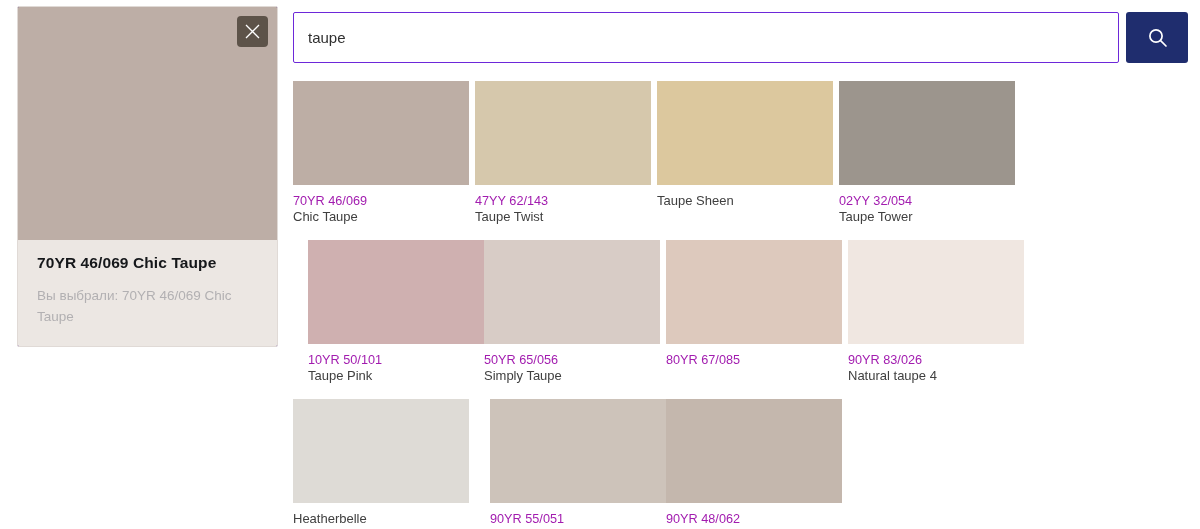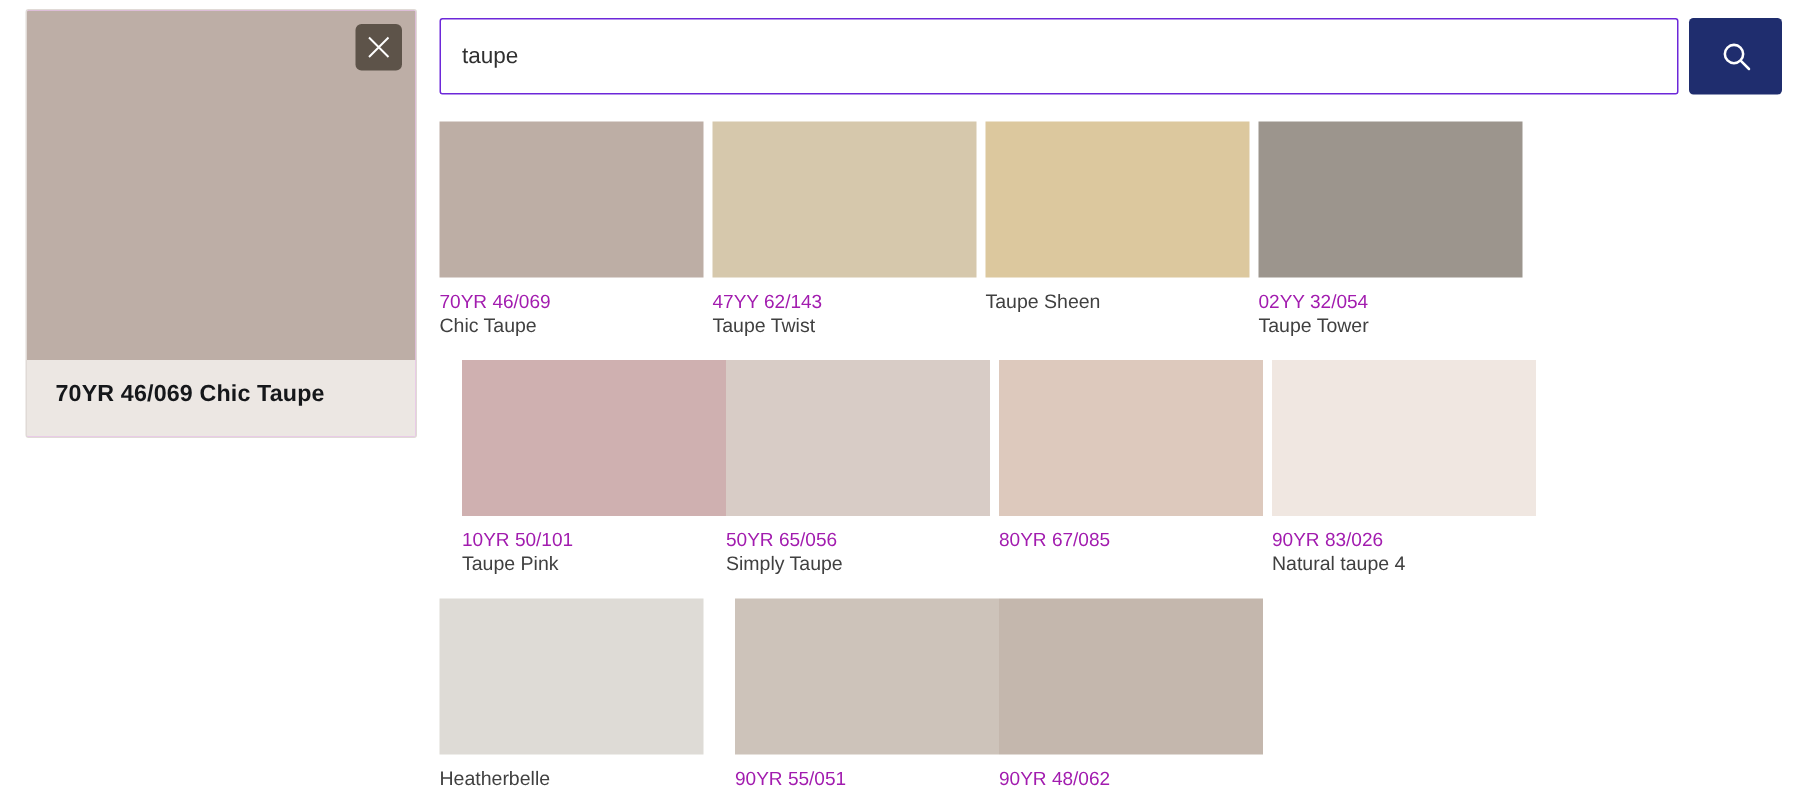--- a/index.html
+++ b/index.html
@@ -19,21 +19,21 @@
     height: 529px;
     background: #ffffff;
   }
 
   
   .selected-card {
     position: absolute;
     left: 17px;
     top: 6px;
     width: 261px;
-    background: #f0abfc;
+    background: #4c1d95;
     border: 1px solid #e0dad6;
     border-radius: 2px;
     overflow: hidden;
   }
   .selected-card-swatch {
     position: relative;
     width: 100%;
     height: 233px;
     background: #bdaea6;
   }
@@ -155,20 +155,21 @@
       <button class="close-button">
         <span>
           <svg width="17" height="17" viewBox="0 0 17 17" aria-hidden="true">
             <path d="M2 2 L15 15 M15 2 L2 15" stroke="#ffffff" stroke-width="1.3" fill="none"></path>
           </svg>
         </span>
       </button>
     </div>
     <div class="selected-card-body">
       <div class="selected-card-title">70YR 46/069 Chic Taupe</div>
+      <div class="selected-card-sub">Вы выбрали: 70YR 46/069 Chic Taupe</div>
     </div>
   </div>
 
   <div class="search-row">
     <input class="search-input" type="text" value="taupe" placeholder="" style="">
     <button class="search-button" style="background: rgb(31, 45, 110);">
       <span>
         <svg width="21" height="21" viewBox="0 0 21 21" aria-hidden="true">
           <circle cx="9" cy="9" r="6.1" stroke="#ffffff" stroke-width="1.7" fill="none"></circle>
           <path d="M13.6 13.6 L19 19" stroke="#ffffff" stroke-width="1.7" stroke-linecap="round" fill="none"></path>

